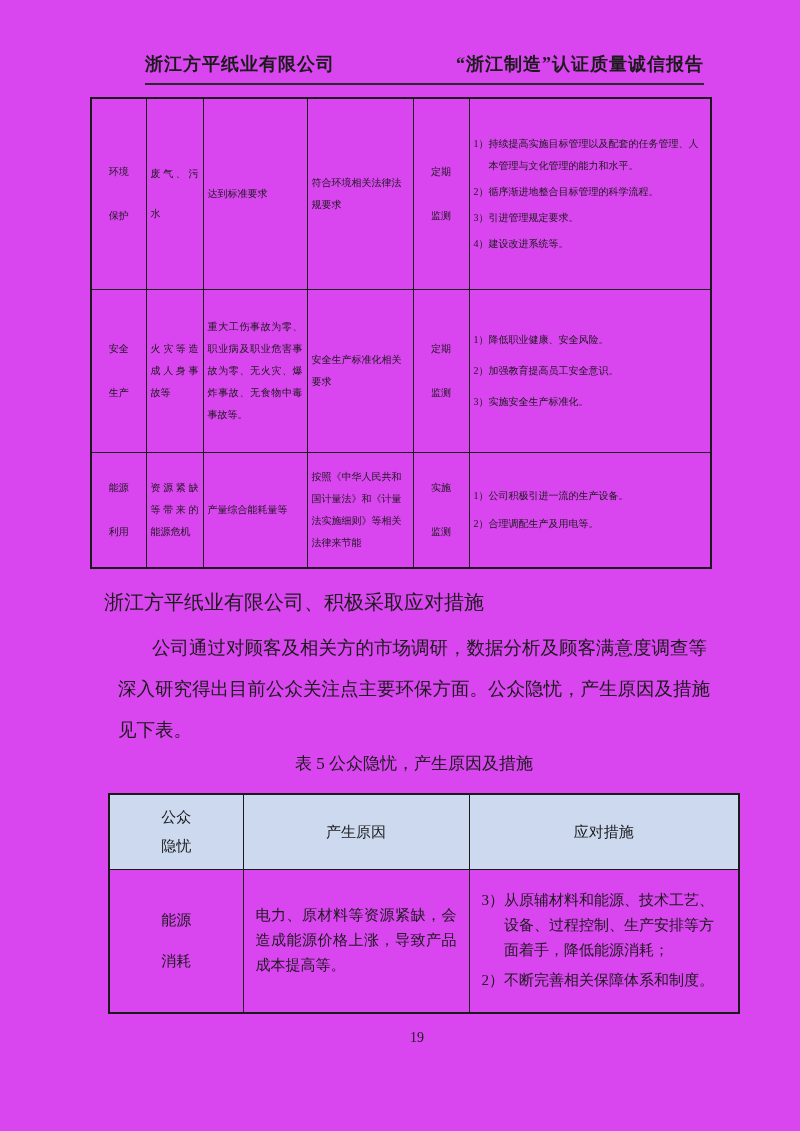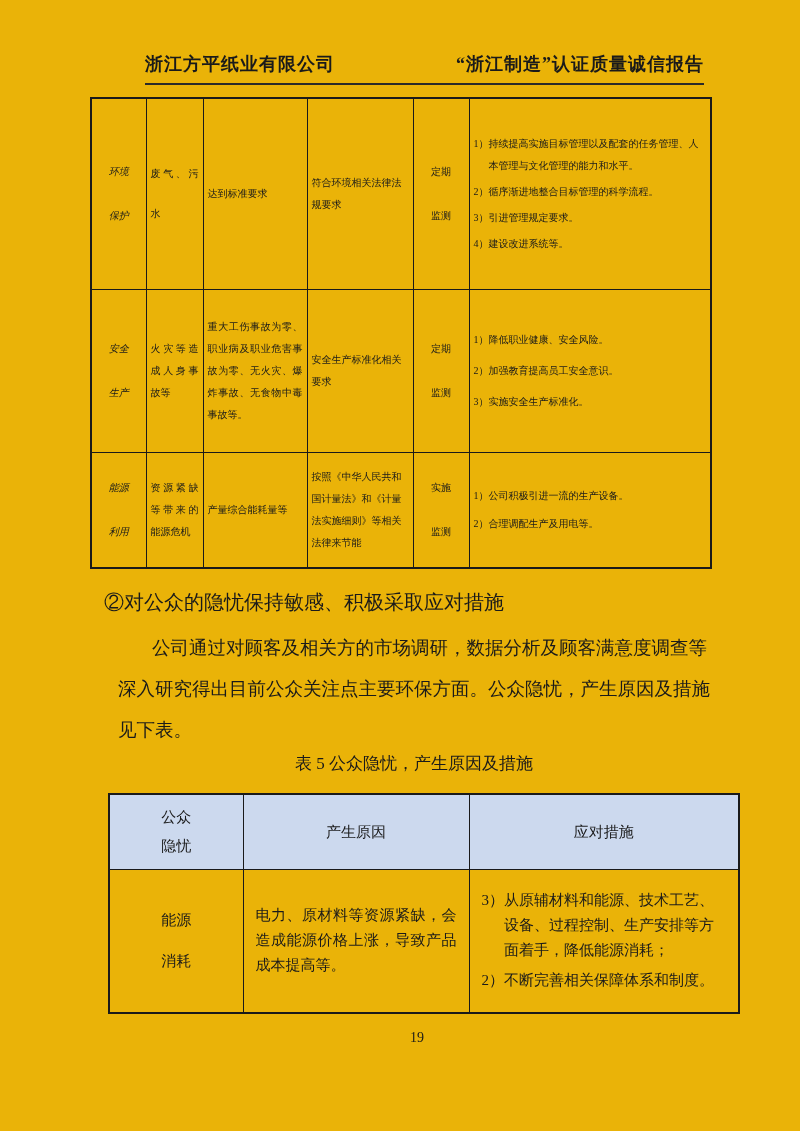--- a/index.html
+++ b/index.html
@@ -1,33 +1,33 @@
 <!DOCTYPE html>
 <html><head>
 <meta charset="utf-8">
 <style>
   html,body{margin:0;padding:0;background:#ffffff;}
   body{width:800px;height:1131px;overflow:hidden;
        font-family:"Liberation Serif","DejaVu Serif",serif;color:#1a1a1a;}
-  .page{position:relative;width:800px;height:1131px;background:#eab308;}
+  .page{position:relative;width:800px;height:1131px;background:#d946ef;}
 
   
   .hdr{position:absolute;left:145px;right:96px;top:52px;
        display:flex;justify-content:space-between;align-items:flex-end;
        font-size:18px;font-weight:bold;letter-spacing:1px;
        padding-bottom:7px;border-bottom:2px solid #2a2a2a;}
 
   
   table{border-collapse:collapse;table-layout:fixed;}
   #t1{position:absolute;left:90px;top:97px;width:620px;border:2px solid #1a1a1a;}
   #t1 td{border:1.5px solid #1a1a1a;font-size:10px;line-height:22px;
          vertical-align:middle;padding:2px 4px;overflow:hidden;}
   #t1 tr.r1{height:191px;} #t1 tr.r2{height:163px;} #t1 tr.r3{height:116px;}
   .stack span{display:block;text-align:center;}
-  td.c1 span{line-height:44px;font-style:italic;}
+  td.c1 span{line-height:44px;}
   td.c5 span{line-height:44px;}
   td.c2{padding:2px 5px;text-align:justify;}
   #t1 tr.r1 td.c2{line-height:40px;}
   td.c3{padding:2px 10px;text-align:justify;}
   #t1 tr.r1 td.c3{line-height:31px;}
   td.c4{padding:2px 5px;}
   td.c6{padding:2px 1px 2px 5px;}
   .mitem{padding-left:1.5em;text-indent:-1.5em;margin:4px 0;}
   .gap-lg .mitem{margin:9px 0;}
   .nohang .mitem{padding-left:0;text-indent:0;margin:6px 0;}
@@ -127,21 +127,21 @@
         <span>监测</span>
       </td>
       <td class="c6 nohang">
         <div class="mitem">1）公司积极引进一流的生产设备。</div>
         <div class="mitem">2）合理调配生产及用电等。</div>
       </td>
     </tr>
   </tbody>
     </table>
 
-  <div class="sec-heading">②对公众的隐忧保持敏感、积极采取应对措施</div>
+  <div class="sec-heading">浙江方平纸业有限公司、积极采取应对措施</div>
   <div class="para">
     <span class="pline first">公司通过对顾客及相关方的市场调研，数据分析及顾客满意度调查等</span>
     <span class="pline">深入研究得出目前公众关注点主要环保方面。公众隐忧，产生原因及措施</span>
     <span class="pline">见下表。</span>
   </div>
 
   <div class="caption">表 5 公众隐忧，产生原因及措施</div>
   <table id="t2">
     <colgroup>
       <col style="width:134px">

